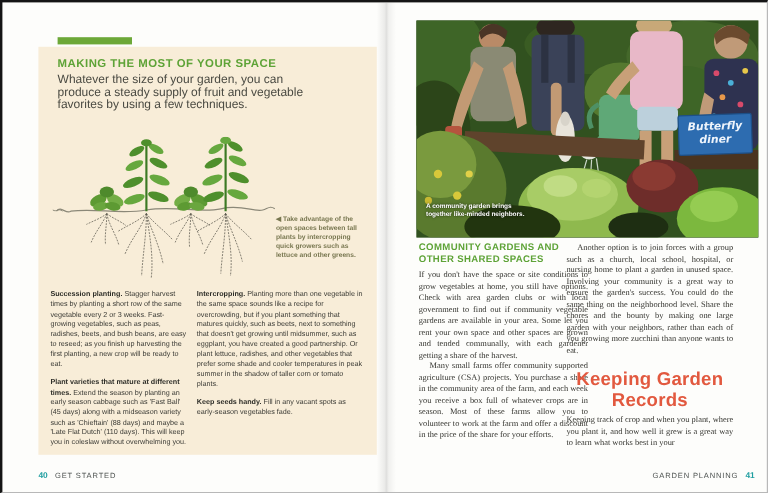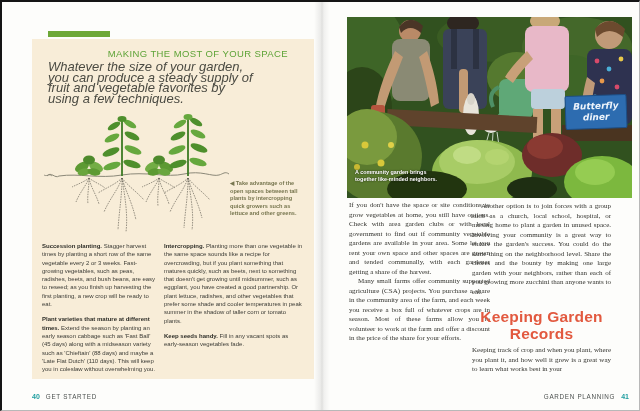--- a/index.html
+++ b/index.html
@@ -12,22 +12,22 @@
     overflow:hidden;
   }
   .gutter {
     position:absolute; left:312px; top:0; width:16px; height:411px;
     background:linear-gradient(90deg, rgba(0,0,0,0) 0%, rgba(0,0,0,0.07) 40%,
       rgba(90,90,90,0.18) 50%, rgba(0,0,0,0.05) 62%, rgba(0,0,0,0) 100%);
   }
   
   .cream-panel { position:absolute; left:30px; top:37px; width:282px; height:340px; background:#f8edd8; }
   .accent-bar { position:absolute; left:46px; top:29px; width:62px; height:6px; background:#6da838; }
-  .lp-title { position:absolute; left:46px; top:46px; width:240px; font-size:9.5px; font-weight:normal; letter-spacing:.4px; color:#5ea337;text-align:right; }
-  .lp-intro { position:absolute; left:46px; top:60px; width:205px; font-size:13px; line-height:10.6px; color:#4a4a42;font-style:italic; }
+  .lp-title { position:absolute; left:46px; top:46px; width:240px; font-size:9.5px; font-weight:bold; letter-spacing:.4px; color:#5ea337; }
+  .lp-intro { position:absolute; left:46px; top:60px; width:205px; font-size:10px; line-height:10.6px; color:#4a4a42; }
   .plant-svg { position:absolute; left:36px; top:112px; }
   .lp-caption { position:absolute; left:228px; top:178px; width:76px; font-size:5.6px; line-height:7.6px; font-weight:bold; color:#77764f; }
   .lp-col { position:absolute; top:240px; font-size:6px; line-height:8.3px; color:#3c3c36; }
   .lp-col.c1 { left:40px; width:116px; }
   .lp-col.c2 { left:162px; width:140px; }
   .lp-col p { margin:0 0 7px 0; }
   .lead { font-weight:bold; color:#2e2e28; }
   
   .footer { position:absolute; top:391px; font-size:6.3px; letter-spacing:.7px; color:#4c514f; }
   .footer.fl { left:30px; }
@@ -235,20 +235,21 @@
       <div>Butterfly</div>
       <div>diner</div>
     </div>
     <div class="photo-caption">
       <div>A community garden brings</div>
       <div>together like-minded neighbors.</div>
     </div>
   </div>
 
   <div class="rp-col c1">
+    <div class="rp-heading">COMMUNITY GARDENS AND OTHER SHARED SPACES</div>
     <p>If you don't have the space or site conditions to grow vegetables at home, you still have options. Check with area garden clubs or with local government to find out if community vegetable gardens are available in your area. Some let you rent your own space and other spaces are grown and tended communally, with each gardener getting a share of the harvest.</p>
     <p class="indent">Many small farms offer community supported agriculture (CSA) projects. You purchase a share in the community area of the farm, and each week you receive a box full of whatever crops are in season. Most of these farms allow you to volunteer to work at the farm and offer a discount in the price of the share for your efforts.</p>
   </div>
   <div class="rp-col c2">
     <p class="indent">Another option is to join forces with a group such as a church, local school, hospital, or nursing home to plant a garden in unused space. Involving your community is a great way to ensure the garden's success. You could do the same thing on the neighborhood level. Share the chores and the bounty by making one large garden with your neighbors, rather than each of you growing more zucchini than anyone wants to eat.</p>
     <div class="records-heading">Keeping Garden Records</div>
     <p>Keeping track of crop and when you plant, where you plant it, and how well it grew is a great way to learn what works best in your</p>
   </div>
 
   <div class="footer fr"><span>GARDEN PLANNING</span><span class="sep"></span><span class="pagenum">41</span></div>

